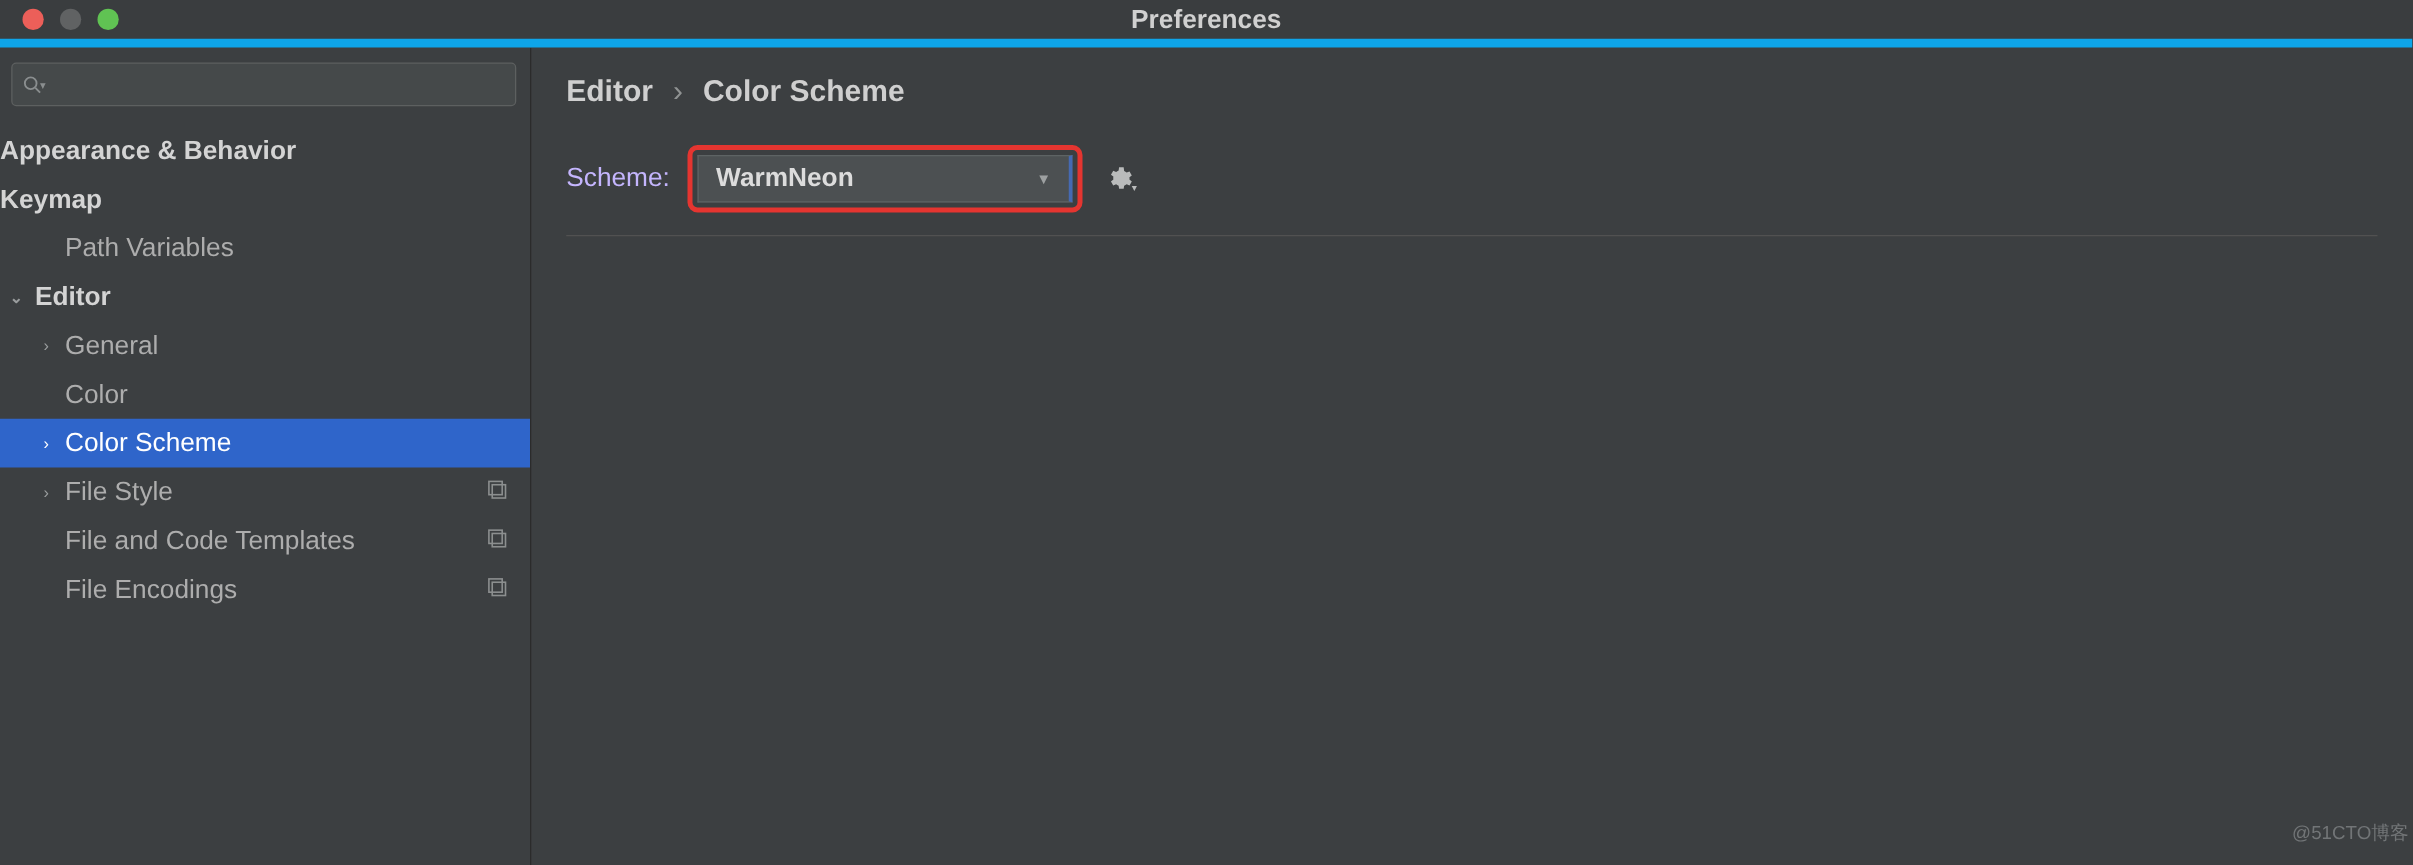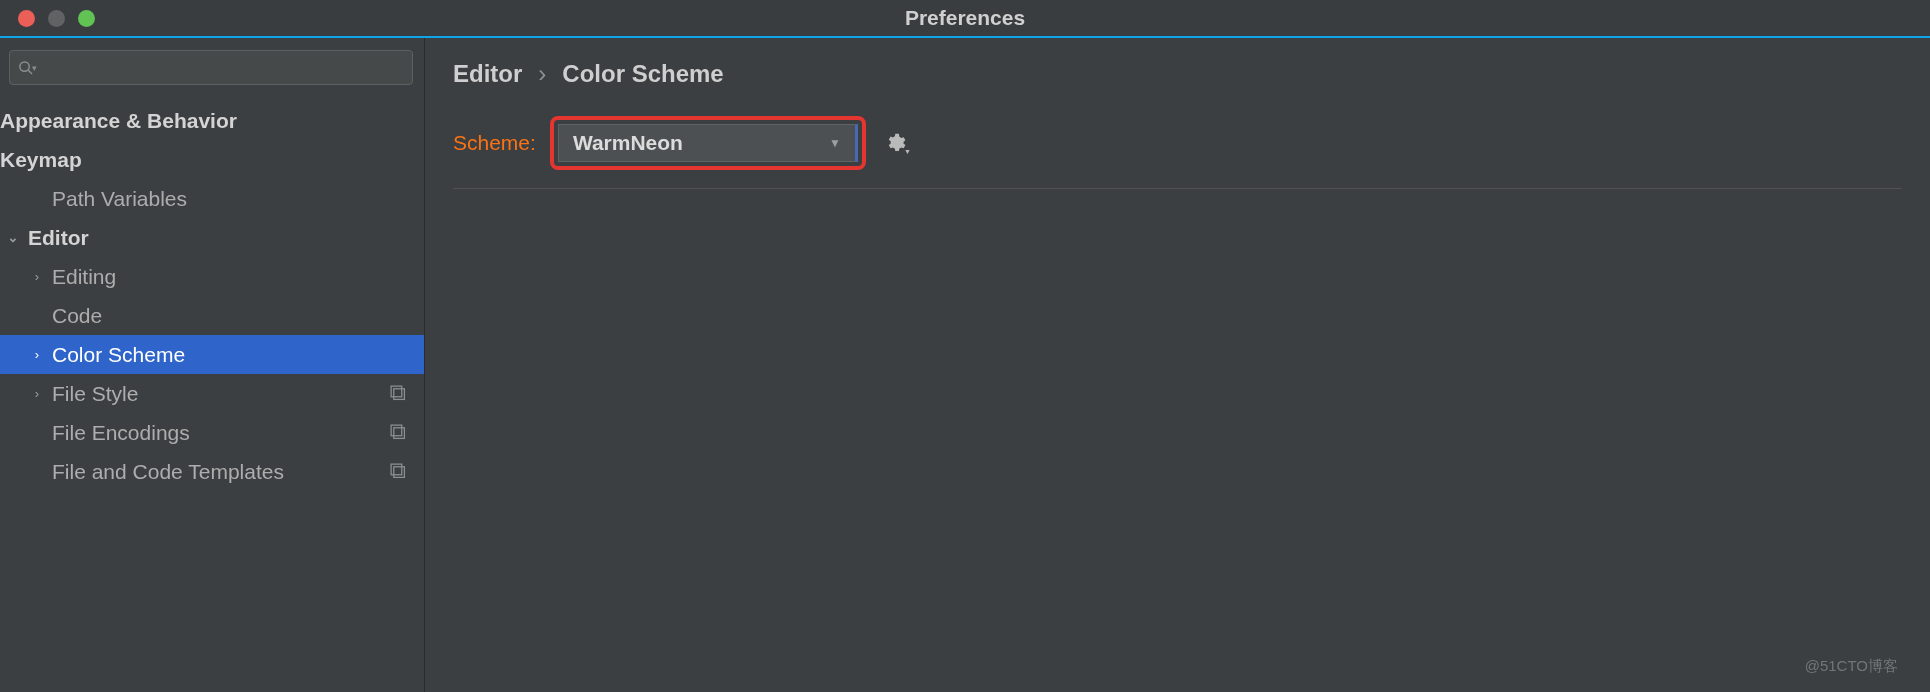--- a/index.html
+++ b/index.html
@@ -15,21 +15,21 @@
       height: 692px;
       overflow: hidden;
       position: relative;
     }
     .titlebar {
       height: 38px;
       background: #3a3d3f;
       display: flex;
       align-items: center;
       position: relative;
-      border-bottom: 2px solid #0ea5e9;
+      border-bottom: 7px solid #0ea5e9;
     }
     .traffic-lights {
       display: flex;
       gap: 13px;
       margin-left: 18px;
       align-items: center;
     }
     .dot {
       width: 17px;
       height: 17px;
@@ -153,21 +153,21 @@
     }
     .scheme-row {
       display: flex;
       align-items: center;
       gap: 14px;
       padding-bottom: 18px;
       border-bottom: 1px solid #515151;
     }
     .scheme-label {
       font-size: 21px;
-      color: #f97316;
+      color: #c4b5fd;
     }
     .highlight-box {
       border: 4px solid #e53530;
       border-radius: 8px;
       padding: 4px;
       display: inline-flex;
     }
     .select {
       width: 300px;
       height: 38px;
@@ -199,21 +199,21 @@
     .gear-btn svg { width: 22px; height: 22px; }
     .gear-drop-arrow {
       font-size: 7px;
       color: #b9bbbb;
       position: absolute;
       right: -5px;
       bottom: -1px;
     }
     .watermark {
       position: absolute;
-      right: 32px;
+      right: 3px;
       bottom: 16px;
       color: #727577;
       font-size: 15px;
     }
   </style>
 </head>
 <body>
 
 <div class="titlebar">
   <div class="traffic-lights">
@@ -250,48 +250,48 @@
           <span>Path Variables</span>
         </div>
         <div class="tree-item cat indent-expand-0">
           <span class="arrow">⌄</span>
           <span style="width: 8px;"></span>
           <span>Editor</span>
         </div>
         <div class="tree-item sub indent-expand-1">
           <span class="arrow">›</span>
           <span style="width: 8px;"></span>
-          <span>Editing</span>
+          <span>General</span>
         </div>
         <div class="tree-item sub indent-1">
-          <span>Code</span>
+          <span>Color</span>
         </div>
         <div class="tree-item sub indent-expand-1 selected">
           <span class="arrow">›</span>
           <span style="width: 8px;"></span>
           <span>Color Scheme</span>
         </div>
         <div class="tree-item sub indent-expand-1">
           <span class="arrow">›</span>
           <span style="width: 8px;"></span>
           <span>File Style</span>
           <span class="profile-icon"><svg viewBox="0 0 16 16" fill="none" stroke="currentColor" stroke-width="1.2">
               <rect x="2" y="2" width="10" height="10"></rect>
               <rect x="4.5" y="4.5" width="10" height="10"></rect>
             </svg></span>
         </div>
         <div class="tree-item sub indent-1">
-          <span>File Encodings</span>
+          <span>File and Code Templates</span>
           <span class="profile-icon"><svg viewBox="0 0 16 16" fill="none" stroke="currentColor" stroke-width="1.2">
               <rect x="2" y="2" width="10" height="10"></rect>
               <rect x="4.5" y="4.5" width="10" height="10"></rect>
             </svg></span>
         </div>
         <div class="tree-item sub indent-1">
-          <span>File and Code Templates</span>
+          <span>File Encodings</span>
           <span class="profile-icon"><svg viewBox="0 0 16 16" fill="none" stroke="currentColor" stroke-width="1.2">
               <rect x="2" y="2" width="10" height="10"></rect>
               <rect x="4.5" y="4.5" width="10" height="10"></rect>
             </svg></span>
         </div>
       </div>
   </div>
 
   <div class="main">
     <div class="breadcrumb">

